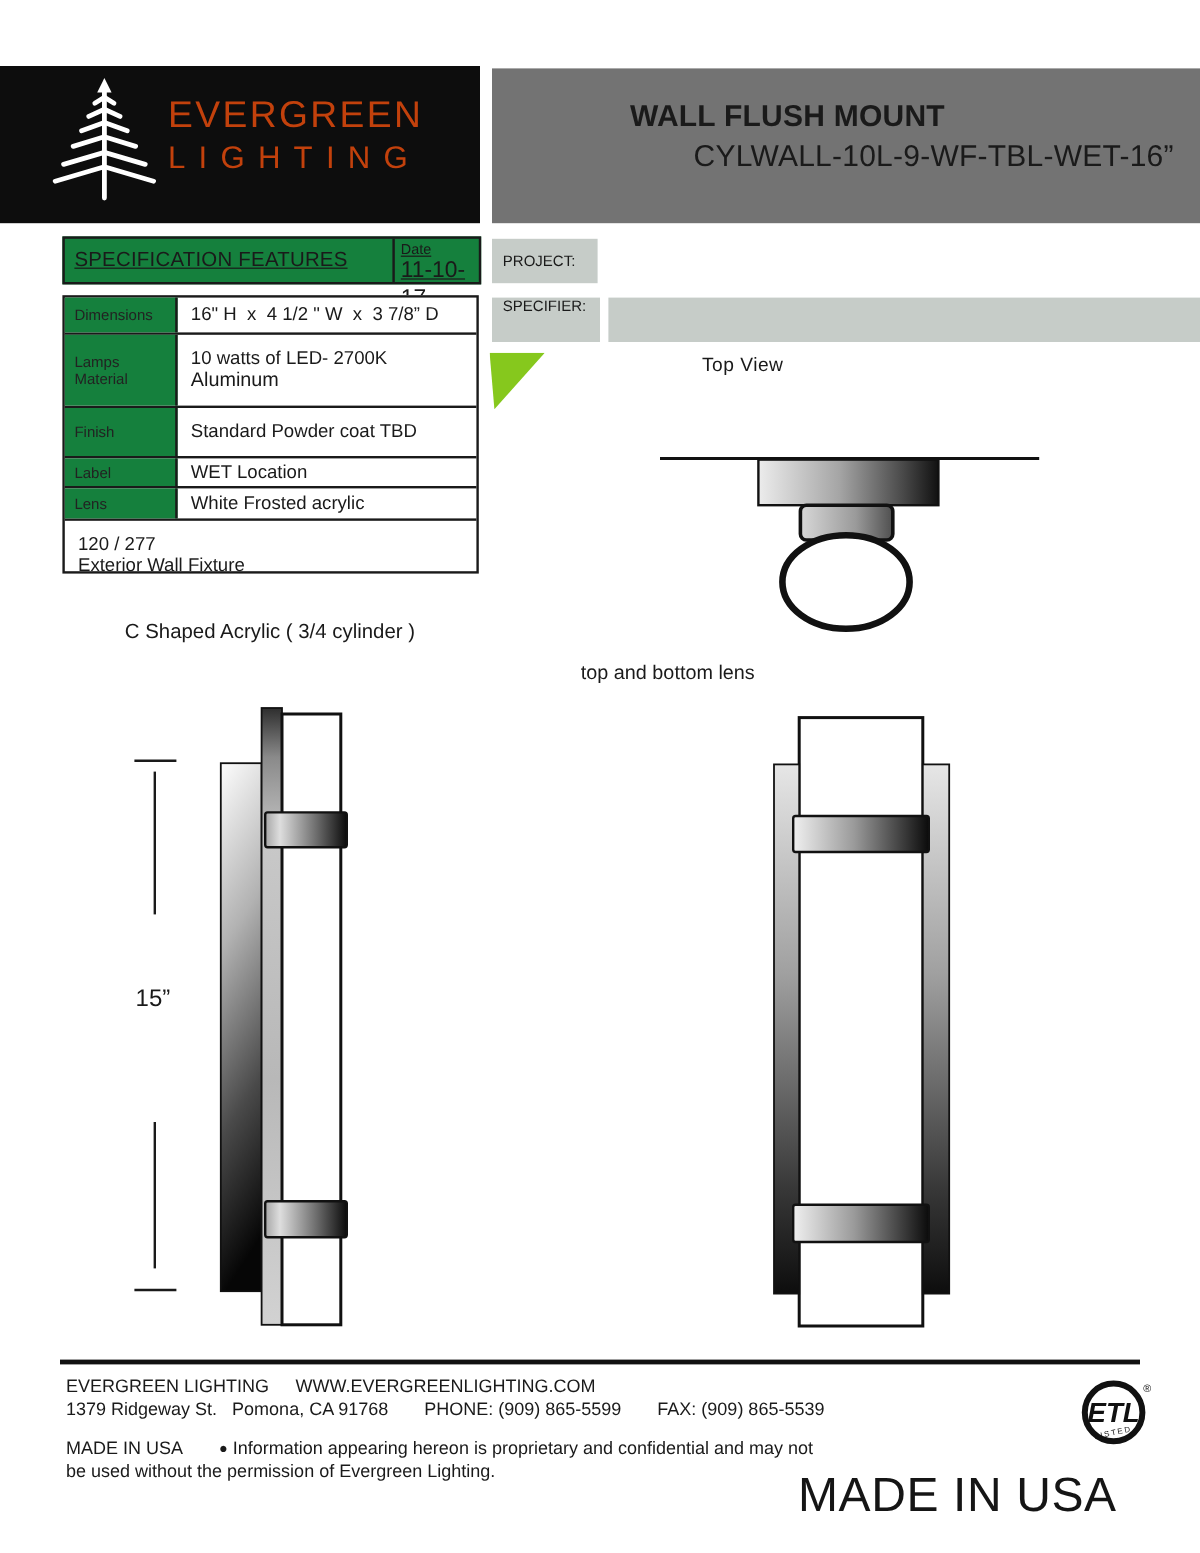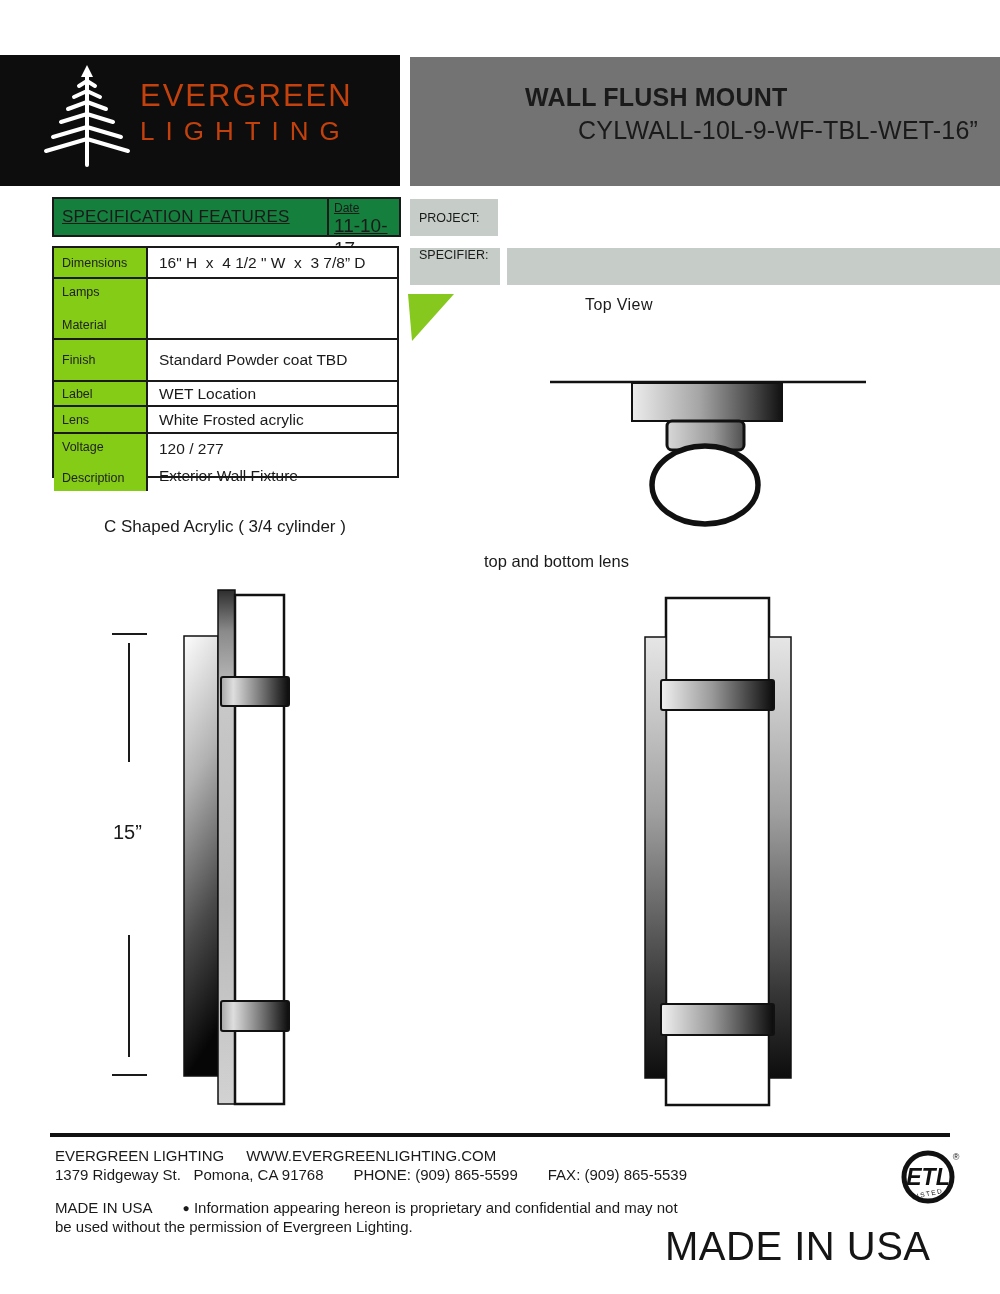--- a/index.html
+++ b/index.html
@@ -24,24 +24,24 @@
     box-sizing:border-box;display:flex;background:#15803d;text-decoration:underline;}
   .spec-title{flex:1;display:flex;align-items:center;padding-left:8px;font-size:17px;letter-spacing:.2px;}
   .date-cell{width:72px;border-left:2px solid #1a1a1a;padding:2px 0 0 5px;box-sizing:border-box;}
   .date-label{font-size:12px;line-height:1.2;}
   .date-value{font-size:19px;line-height:1.2;}
 
   .spec-body{left:52px;top:246px;width:347px;height:232px;border:2px solid #1a1a1a;
     box-sizing:border-box;background:#fff;}
   .srow{display:flex;border-bottom:2px solid #1a1a1a;box-sizing:border-box;}
   .srow:last-child{border-bottom:none;}
-  .srow .lbl{width:94px;background:#84cc16;border-right:2px solid #1a1a1a;box-sizing:border-box;
+  .srow .lbl{width:94px;background:#15803d;border-right:2px solid #1a1a1a;box-sizing:border-box;
     padding-left:8px;font-size:12.5px;color:#222;display:flex;flex-direction:column;justify-content:center;}
   .srow .val{flex:1;padding-left:11px;font-size:15.5px;display:flex;flex-direction:column;justify-content:center;white-space:pre;}
-  .srow.double .lbl,.srow.double .val{justify-content:space-between;padding-top:6px;padding-bottom:6px;}
+  .srow.double .lbl,.srow.double .val{padding-top:6px;padding-bottom:6px;}
   .h1r{height:31px;} .h2r{height:61px;} .h3r{height:42px;} .h4r{height:27px;} .h5r{height:25px;} .h6r{height:57px;}
   .val-em{font-size:16.5px;}
 
   
   .project-box{left:410px;top:199px;width:88px;height:37px;background:#c6ccc8;
     display:flex;align-items:center;padding-left:9px;box-sizing:border-box;font-size:12.5px;}
   .specifier-box{left:410px;top:248px;width:90px;height:37px;background:#c6ccc8;
     display:flex;align-items:flex-start;padding-left:9px;box-sizing:border-box;font-size:12.5px;}
   .specifier-bar{left:507px;top:248px;width:493px;height:37px;background:#c6ccc8;}
 
@@ -111,44 +111,44 @@
       <div class="lbl">
           <span>Dimensions</span>
         </div>
       <div class="val"><span>16" H  x  4 1/2 " W  x  3 7/8” D</span></div>
     </div>
     <div class="srow double h2r">
       <div class="lbl">
         <span>Lamps</span>
         <span>Material</span>
       </div>
+      <div class="val">
+        <span>10 watts of LED- 2700K</span>
+        <span class="val-em">Aluminum</span>
+      </div>
     </div>
     <div class="srow h3r">
       <div class="lbl">
           <span>Finish</span>
         </div>
       <div class="val"><span>Standard Powder coat TBD</span></div>
     </div>
     <div class="srow h5r">
       <div class="lbl">
           <span>Label</span>
         </div>
       <div class="val"><span>WET Location</span></div>
     </div>
     <div class="srow h4r">
       <div class="lbl">
           <span>Lens</span>
         </div>
       <div class="val"><span>White Frosted acrylic</span></div>
     </div>
     <div class="srow double h6r">
-      <div class="lbl">
-        <span>Voltage</span>
-        <span>Description</span>
-      </div>
       <div class="val">
         <span>120 / 277</span>
         <span>Exterior Wall Fixture</span>
       </div>
     </div>
   </div>
 
   <div class="abs project-box">
     <span>PROJECT:</span>
   </div>

